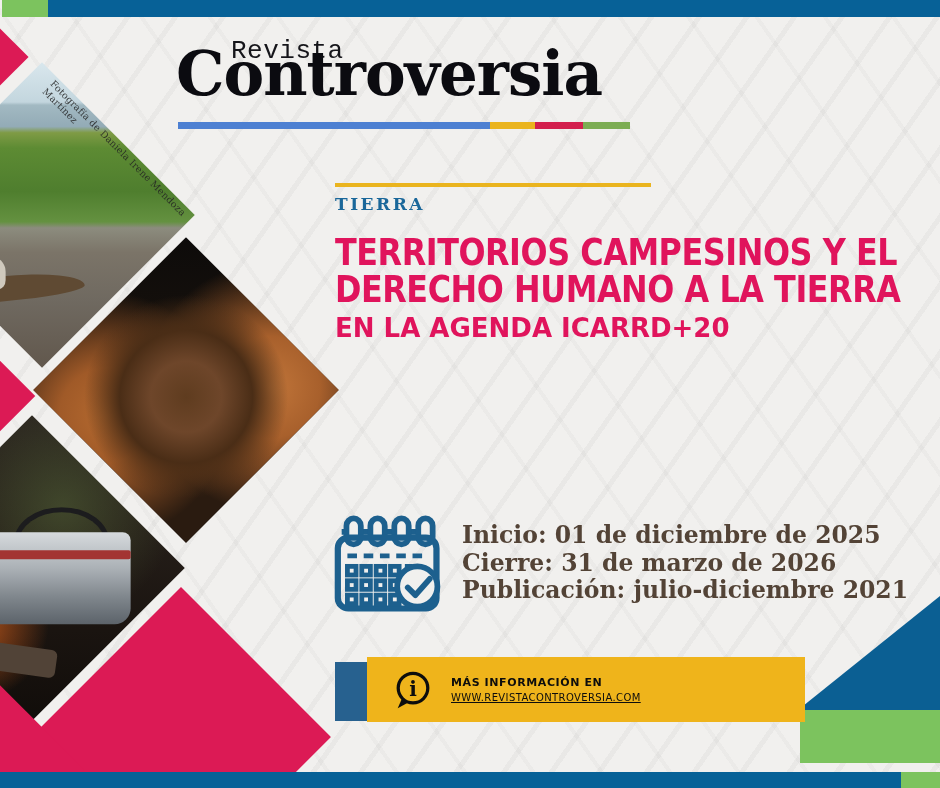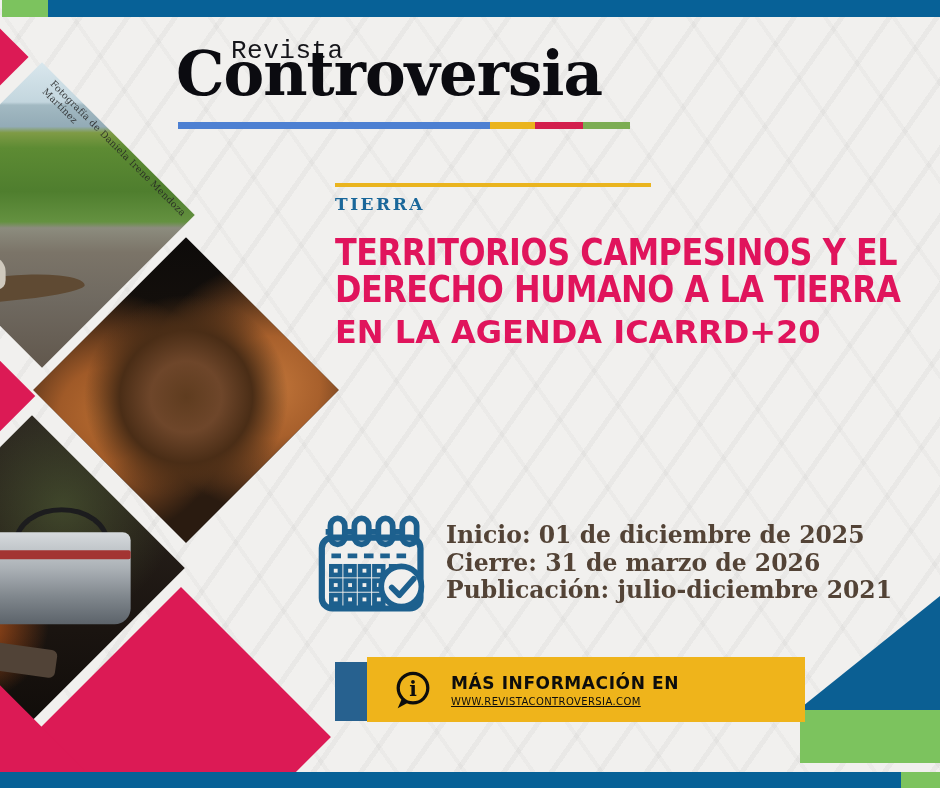--- a/index.html
+++ b/index.html
@@ -35,36 +35,36 @@
   
   .call-label{position:absolute;left:335px;top:149px;font-family:"DejaVu Serif",serif;
     font-weight:bold;font-size:23px;letter-spacing:4px;color:#1a679a;z-index:4;}
   .call-rule{position:absolute;left:335px;top:183px;width:316px;height:4px;background:#eab41e;z-index:4;}
   .call-kicker{position:absolute;left:335px;top:194px;font-family:"DejaVu Serif",serif;
     font-weight:bold;font-size:17px;letter-spacing:2.5px;color:#1a679a;z-index:4;}
   .dossier-title{position:absolute;left:335px;top:234px;z-index:4;color:#e0145c;
     font-weight:bold;font-size:37px;line-height:37px;white-space:nowrap;}
   .dossier-title .cond{display:inline-block;transform:scaleX(0.86);transform-origin:left center;letter-spacing:-0.5px;}
   .dossier-subtitle{position:absolute;left:335px;top:313px;z-index:4;color:#e0145c;
-    font-weight:bold;font-size:32px;white-space:nowrap;}
+    font-weight:bold;font-size:26px;white-space:nowrap;}
   .dossier-body{position:absolute;left:335px;top:360px;width:545px;z-index:4;
     font-family:"DejaVu Serif",serif;font-size:22.5px;line-height:27.6px;color:#2e2c2a;
     text-align:justify;margin:0;}
   
-  .schedule{position:absolute;left:318px;top:513px;display:flex;z-index:4;}
+  .schedule{position:absolute;left:334px;top:513px;display:flex;z-index:4;}
   .cal-icon{flex:0 0 auto;}
   .schedule-lines{margin-left:15px;padding-top:9px;font-family:"DejaVu Serif",serif;
     font-weight:bold;font-size:23.5px;line-height:27.5px;color:#534336;white-space:nowrap;}
   
   .info-tab{position:absolute;left:335px;top:662px;width:32px;height:59px;background:#27618f;z-index:6;}
   .info-bar{position:absolute;left:367px;top:657px;width:438px;height:65px;background:#efb41b;
     z-index:6;display:flex;align-items:center;}
   .info-icon{margin-left:25px;flex:0 0 auto;}
   .info-texts{margin-left:17px;color:#0d0d0d;}
-  .info-line1{font-weight:bold;font-size:17px;letter-spacing:0.6px;}
+  .info-line1{font-weight:bold;font-size:11px;letter-spacing:0.6px;}
   .info-line2{font-size:10px;letter-spacing:0.4px;text-decoration:underline;margin-top:3px;}
   
   .diamond{position:absolute;transform:rotate(45deg);overflow:hidden;z-index:2;}
   .diamond .ph{position:absolute;left:-21%;top:-21%;width:142%;height:142%;transform:rotate(-45deg);}
   .pinkd{position:absolute;transform:rotate(45deg);background:#dc1a55;z-index:2;}
   .d-river{left:-66px;top:107px;width:216px;height:216px;}
   .d-river .ph{background:
       linear-gradient(180deg,#d9e7ed 0%,#c3d6de 13%,#a2b9c2 14%,#93abb6 21%,
         #7f9b45 23%,#5d8b33 28%,#4f7e2e 42%,#649140 52%,
         #8c8c7e 54%,#7b7468 62%,#6f6960 78%,#61574c 100%);}

